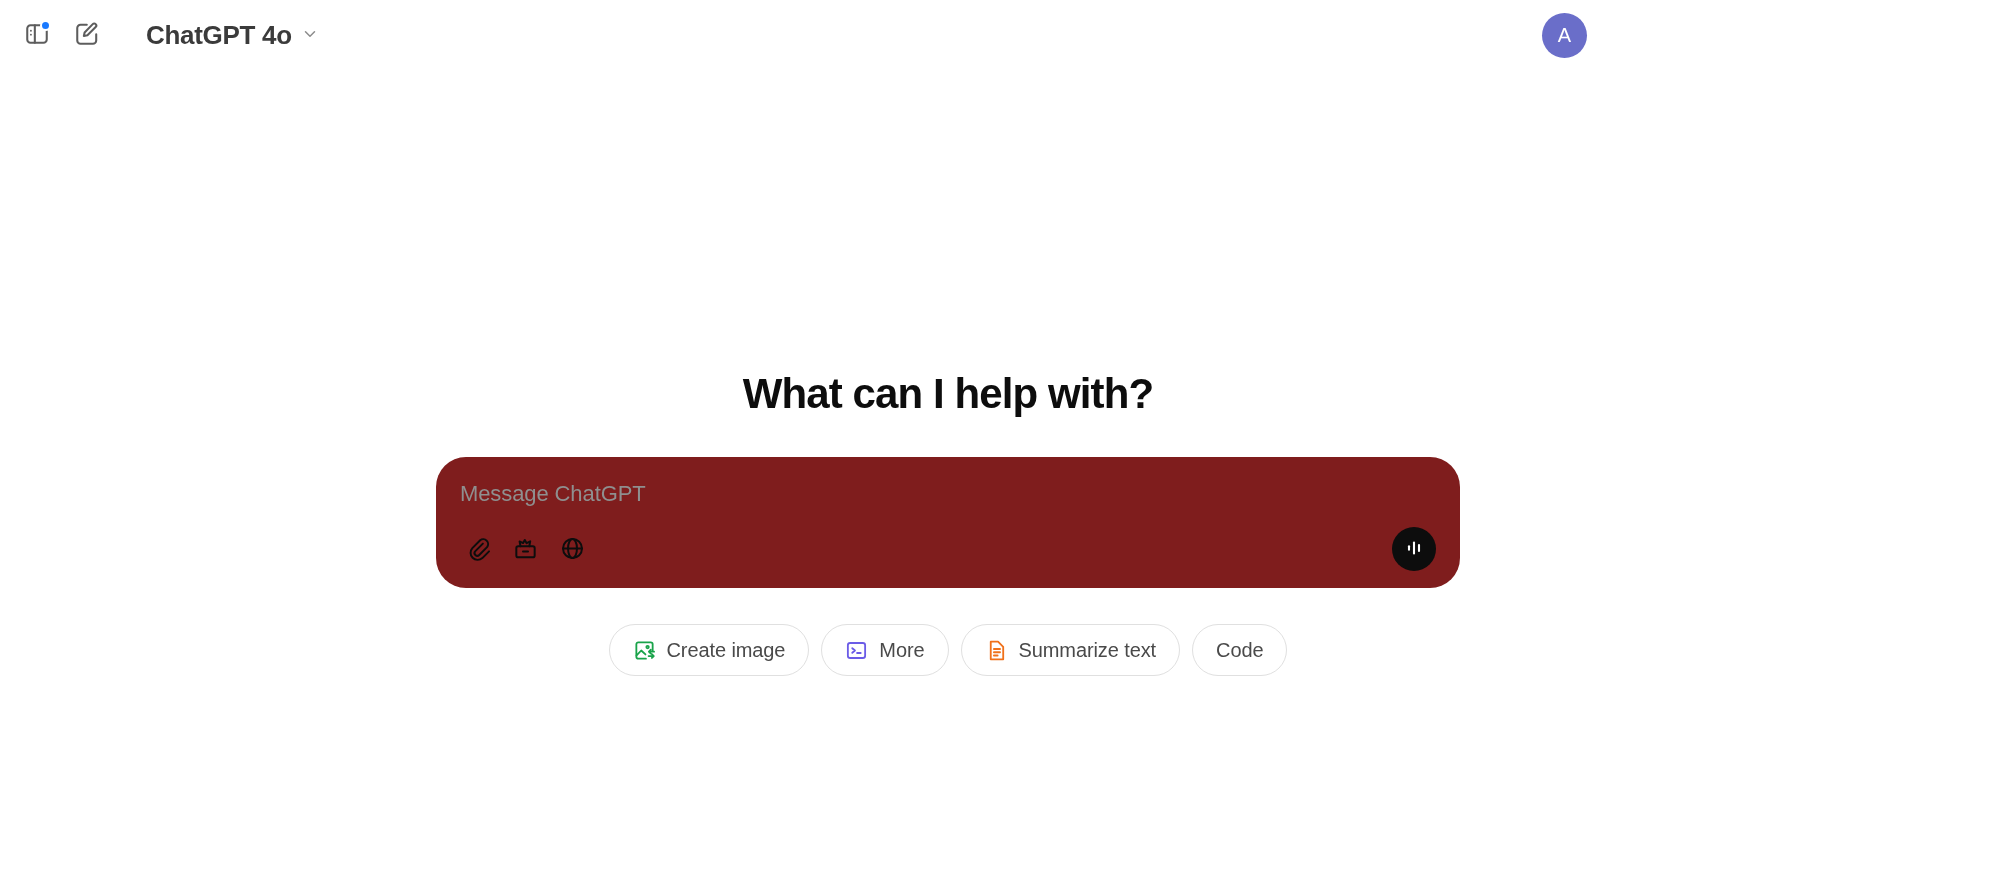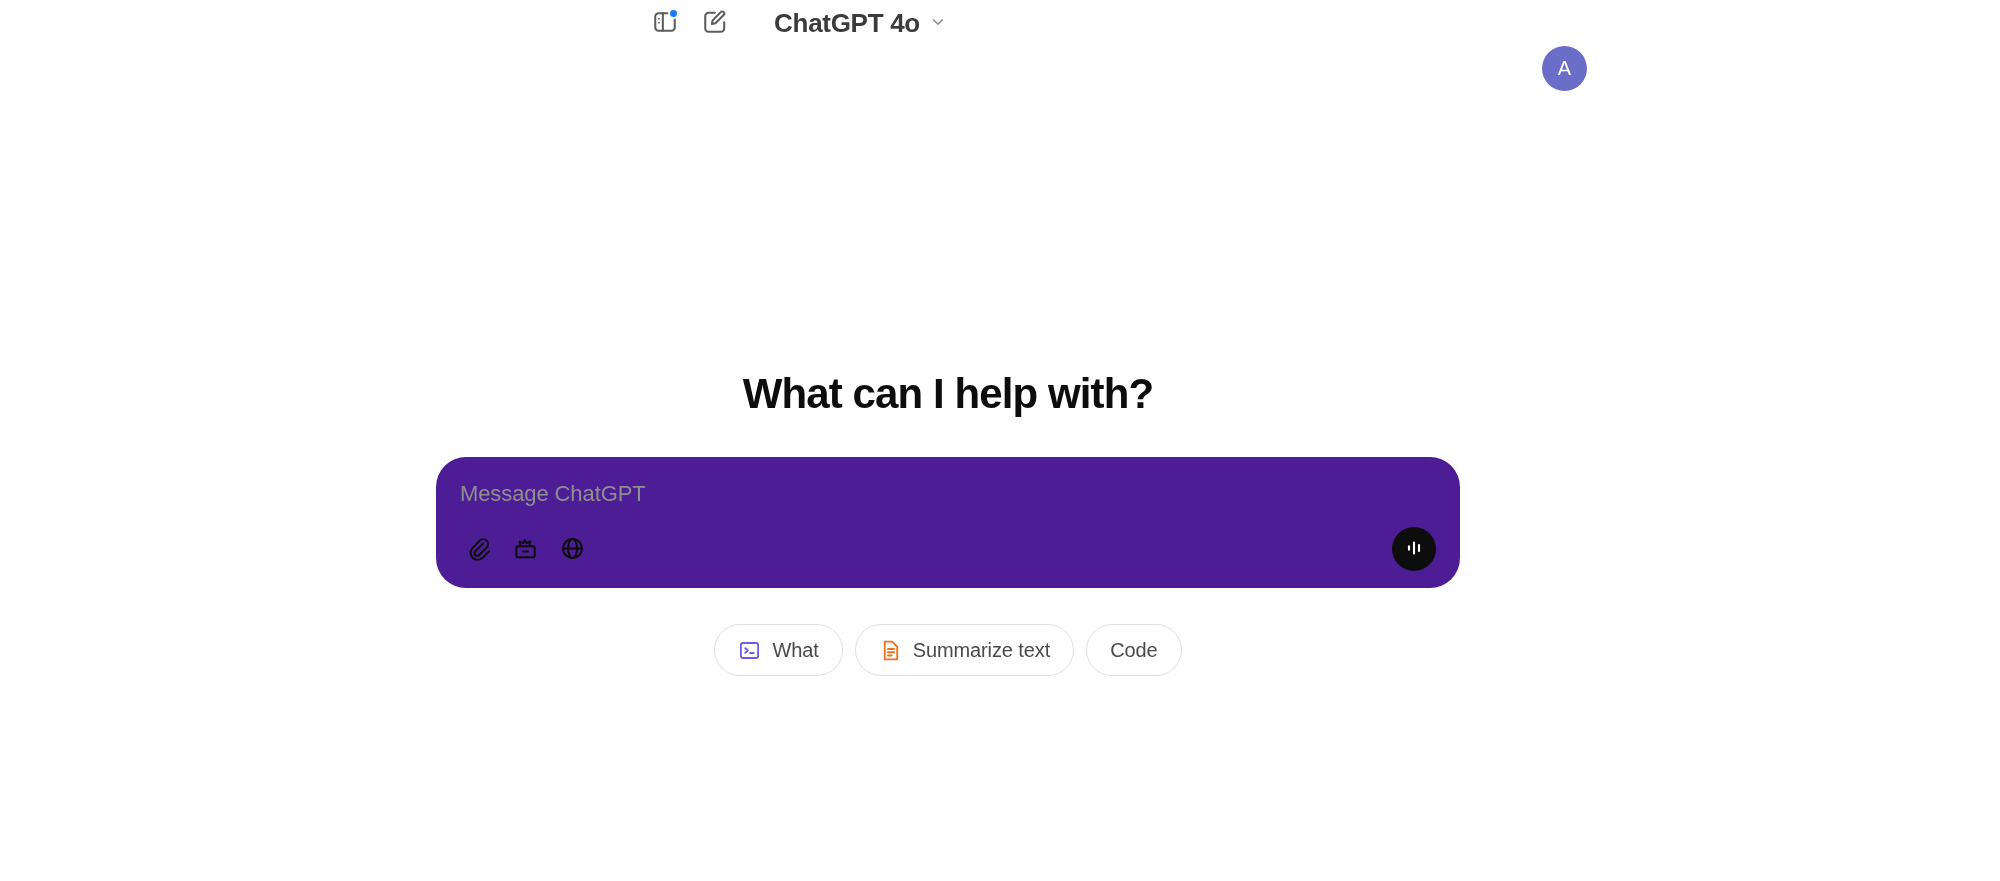--- a/index.html
+++ b/index.html
@@ -14,21 +14,20 @@
 
   
   .topbar {
     position: absolute;
     top: 0; left: 0;
     width: 1612px;
     height: 70px;
     display: flex;
     align-items: center;
     padding: 0 25px 0 14px;
-    flex-direction: column;
   }
   .topbar-left {
     display: flex;
     align-items: center;
     gap: 4px;
   }
   .icon-btn {
     width: 46px;
     height: 46px;
     display: flex;
@@ -106,21 +105,21 @@
     color: #0d0d0d;
     letter-spacing: -0.9px;
     line-height: 1;
   }
 
   
   .composer {
     margin-top: 42px;
     width: 1024px;
     height: 131px;
-    background: #4c1d95;
+    background: #7f1d1d;
     border-radius: 30px;
     position: relative;
     padding: 24px 22px 0 24px;
     cursor: text;
   }
   .composer-placeholder {
     font-size: 22px;
     color: #8f8f8f;
     line-height: 1.2;
     letter-spacing: -0.1px;
@@ -280,32 +279,43 @@
           <line x1="7" y1="10.2" x2="7" y2="13.8"></line>
           <line x1="12" y1="6.6" x2="12" y2="17.4"></line>
           <line x1="17" y1="9" x2="17" y2="15"></line>
         </svg>
       </span>
     </button>
   </div>
 
   <div class="chips">
 
+    <button class="chip">
+      <span class="chip-icon">
+        <svg width="23" height="23" viewBox="0 0 24 24" fill="none" stroke="#19a34a" stroke-width="1.9" stroke-linecap="round" stroke-linejoin="round">
+          <path d="M20.5 12.5V5.5a2 2 0 0 0-2-2h-13a2 2 0 0 0-2 2v13a2 2 0 0 0 2 2h8"></path>
+          <path d="M3.7 17.2 8.6 12l4.4 4.1"></path>
+          <circle cx="15.2" cy="8.4" r="1.3"></circle>
+          <path d="M16.3 17.8h5.4M21.7 17.8l-2-2M21.7 17.8l-2 2M22 13.2h-5.4M16.6 13.2l2-2M16.6 13.2l2 2"></path>
+        </svg>
+      </span>
+      <span class="chip-label">Create image</span>
+    </button>
 
 
 
     <button class="chip">
       <span class="chip-icon">
         <svg width="23" height="23" viewBox="0 0 24 24" fill="none" stroke="#6b5ce7" stroke-width="1.9" stroke-linecap="round" stroke-linejoin="round">
           <rect x="3" y="4.2" width="18" height="15.6" rx="2.4"></rect>
           <polyline points="7.6 9.6 10.4 12 7.6 14.4"></polyline>
           <line x1="12.6" y1="14.6" x2="16.4" y2="14.6"></line>
         </svg>
       </span>
-      <span class="chip-label">What</span>
+      <span class="chip-label">More</span>
     </button>
 
     <button class="chip">
       <span class="chip-icon">
         <svg width="23" height="23" viewBox="0 0 24 24" fill="none" stroke="#f0711a" stroke-width="1.9" stroke-linecap="round" stroke-linejoin="round">
           <path d="M6 2.8h7.6L19 8.2v13H6z"></path>
           <line x1="9.3" y1="10.4" x2="15.7" y2="10.4"></line>
           <line x1="9.3" y1="13.8" x2="15.7" y2="13.8"></line>
           <line x1="9.3" y1="17.2" x2="13.2" y2="17.2"></line>
         </svg>

